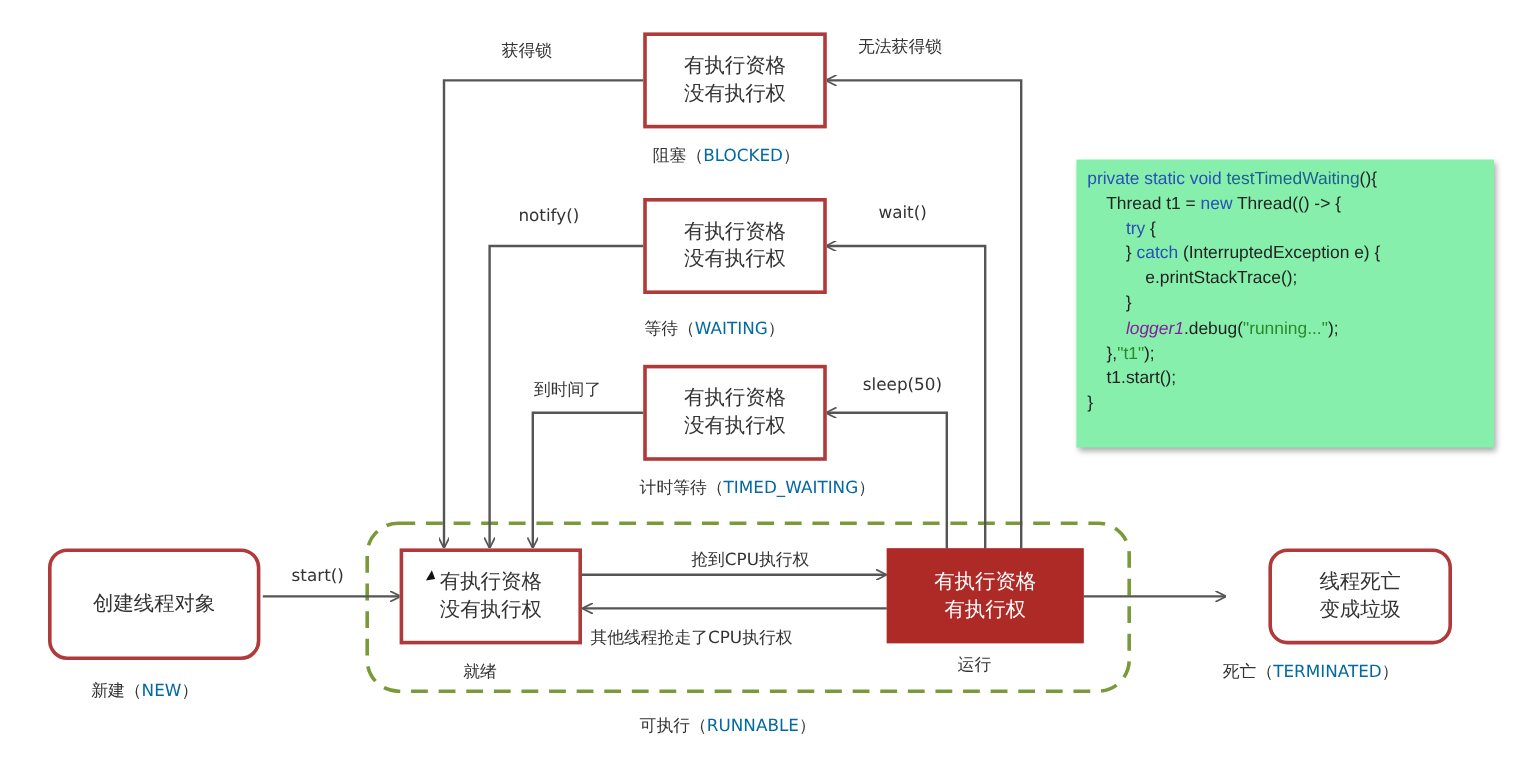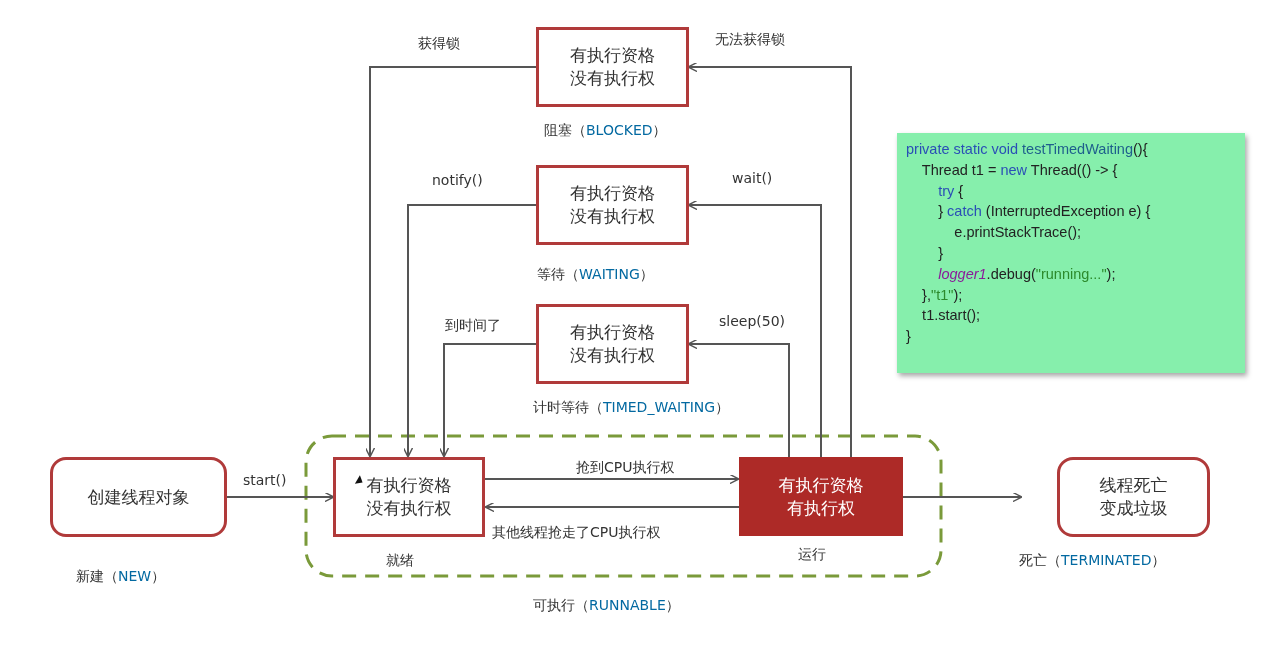--- a/index.html
+++ b/index.html
@@ -59,21 +59,21 @@
 
   <polyline points="821,457 821,205 689,205" fill="none" stroke="#555" stroke-width="2" marker-end="url(#arr)"></polyline>
 
   <polyline points="536,205 408,205 408,456" fill="none" stroke="#555" stroke-width="2" marker-end="url(#arr)"></polyline>
 
   <polyline points="789,457 789,344 689,344" fill="none" stroke="#555" stroke-width="2" marker-end="url(#arr)"></polyline>
 
   <polyline points="536,344 444,344 444,456" fill="none" stroke="#555" stroke-width="2" marker-end="url(#arr)"></polyline>
 </svg>
 
-<div class="box rounded" style="left:50px; top:457px; width:177px; height:80px;">
+<div class="box rounded" style="left:40px; top:457px; width:177px; height:93px;">
   <span>创建线程对象</span>
 </div>
 <div class="lbl" style="left:76px; top:565px;">
   <span>新建（</span><span class="state-en">NEW</span><span>）</span>
 </div>
 <div class="lbl" style="left:243px; top:469px;">start()</div>
 
 <div class="box" style="left:333px; top:457px; width:152px; height:80px;">
   <span>有执行资格</span>
   <span>没有执行权</span>

